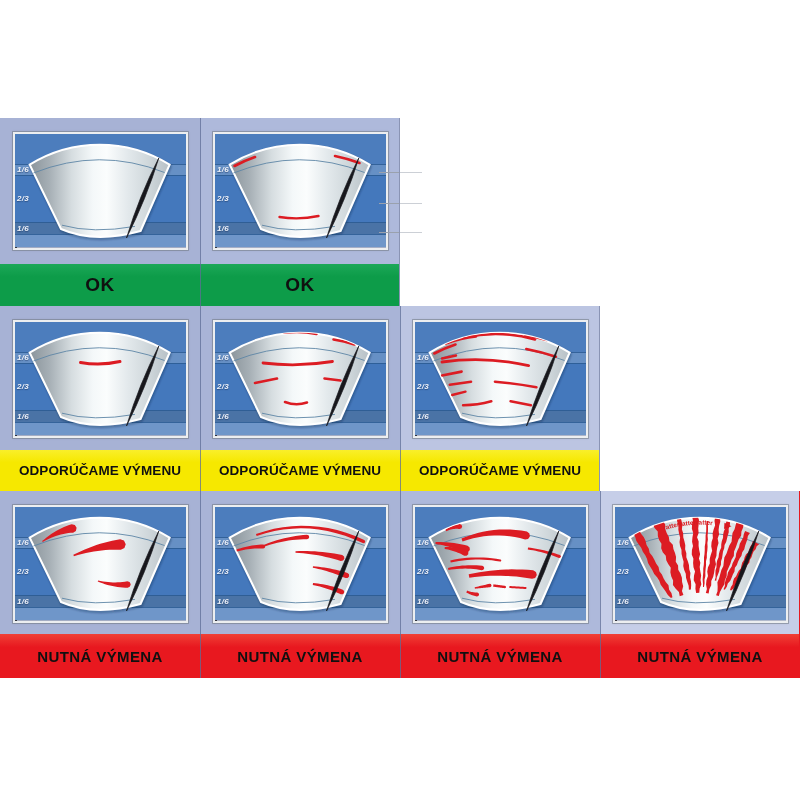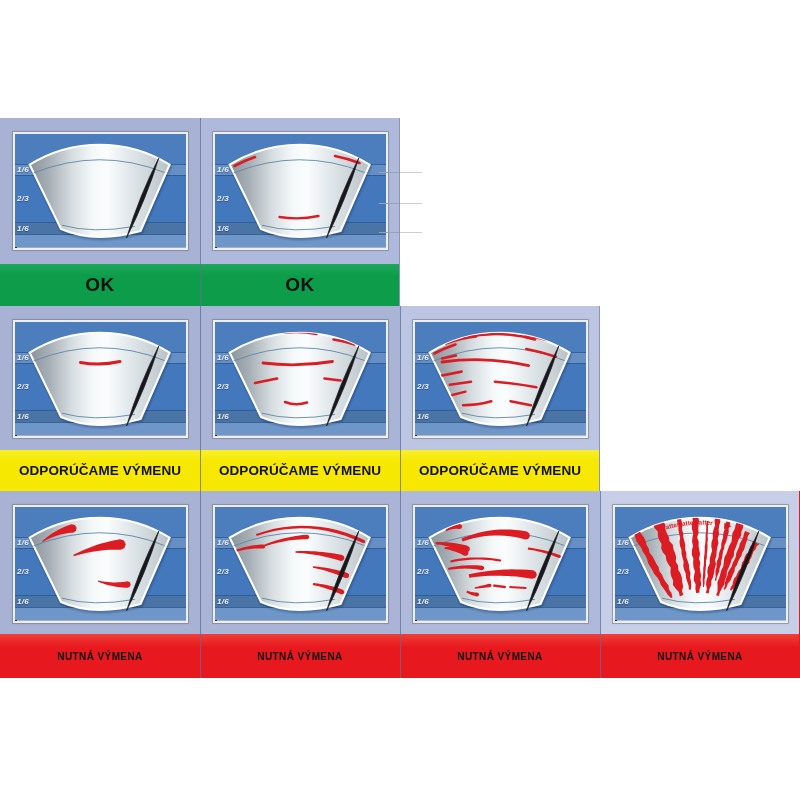--- a/index.html
+++ b/index.html
@@ -12,21 +12,21 @@
   .screen{position:absolute;inset:0;overflow:hidden;
           box-shadow:inset 2px 2px 0 rgba(22,26,33,.82), inset -1px -1px 0 rgba(160,168,180,.55);}
   .band{position:absolute;left:0;width:100%;}
   .zline{position:absolute;left:0;width:100%;height:1px;}
   .zlabel{position:absolute;left:2px;width:30px;font-size:8px;font-weight:bold;font-style:italic;
           color:#eef2fa;text-shadow:0 1px 1px rgba(20,40,80,.5);letter-spacing:0.3px;}
   .statusbar{position:absolute;left:0;bottom:0;width:100%;display:flex;align-items:center;justify-content:center;
              font-weight:bold;color:#101010;}
   .statusbar.ok{font-size:19px;letter-spacing:0.5px;}
   .statusbar.warn{font-size:13.5px;letter-spacing:0.1px;}
-  .statusbar.bad{font-size:10px;letter-spacing:0.4px;margin-top:30px;}
+  .statusbar.bad{font-size:15px;letter-spacing:0.4px;margin-top:30px;}
   .fan-svg{position:absolute;left:0;top:0;}
   .vsep{position:absolute;top:0;width:1px;}
   .callout{position:absolute;height:1px;}
   .redsliver{position:absolute;}
 </style>
 </head>
 <body>
 
 <div id="stage">
     <div style="top: 118px; height: 188px; width: 400px; position: absolute;">

